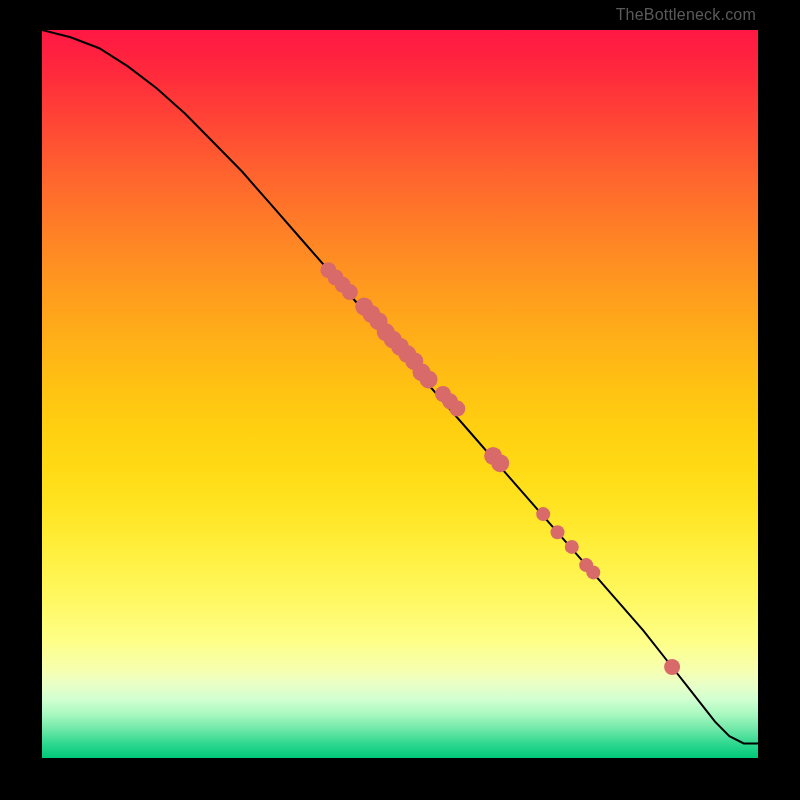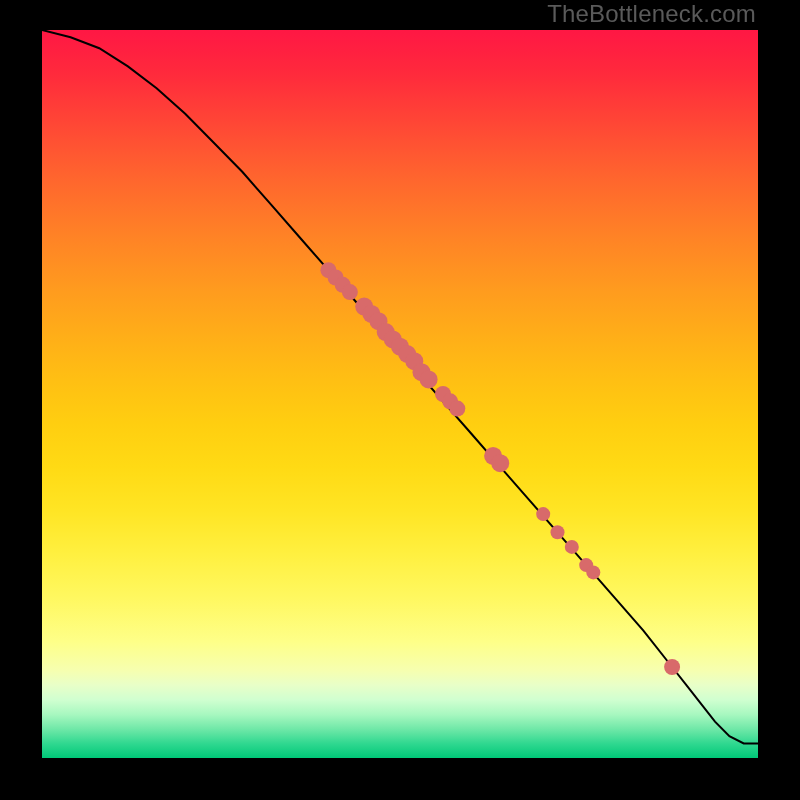--- a/index.html
+++ b/index.html
@@ -37,24 +37,24 @@
       #e8ffc8 90%,
       #d0ffd0 92%,
       #a8f8c0 94%,
       #70e8a8 96%,
       #30d890 98%,
       #00c878 100%
     );
   }
   .watermark {
     position: absolute;
-    top: 0;
+    top: 6px;
     right: 44px;
     font-family: Arial, Helvetica, sans-serif;
-    font-size: 24px;
+    font-size: 16px;
     color: #5a5a5a;
     letter-spacing: 0.2px;
     margin-left: 31px;
   }
   svg.overlay {
     position: absolute;
     left: 42px;
     top: 30px;
     width: 716px;
     height: 728px;

